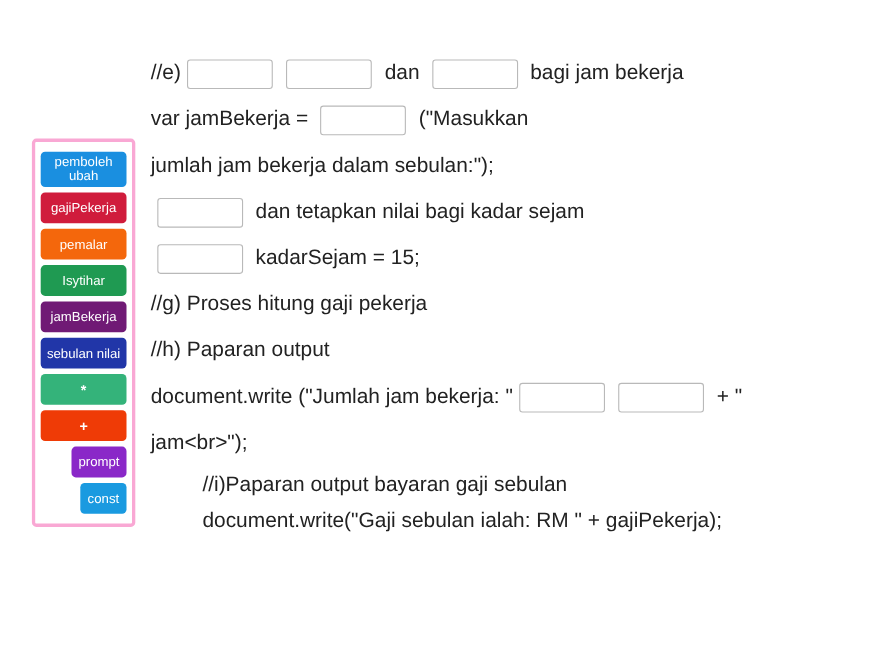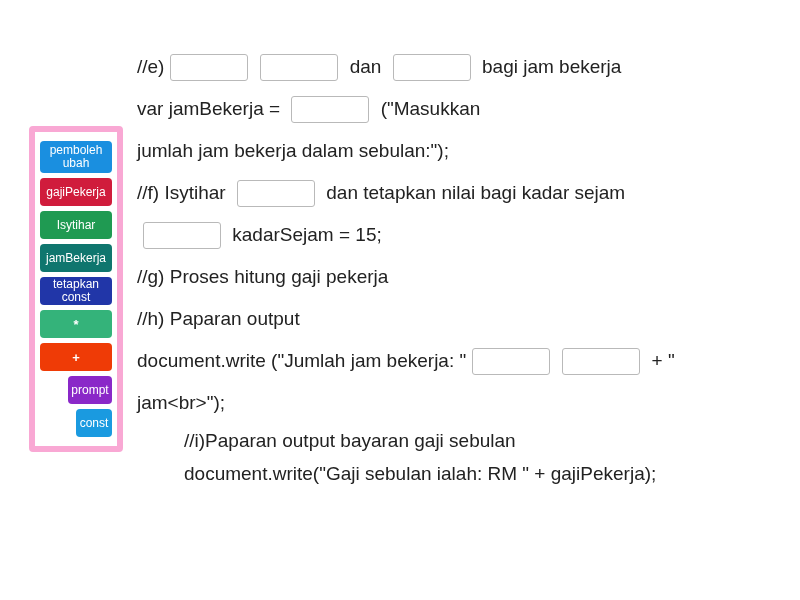--- a/index.html
+++ b/index.html
@@ -15,21 +15,21 @@
     overflow: hidden;
     position: relative;
   }
 
   
   #word-bank {
     position: absolute;
     left: 29px;
     top: 126px;
     width: 94px;
-    border: 6px solid #f9a8d4;
+    border: 3px solid #f9a8d4;
     border-radius: 4px;
     background: #ffffff;
     padding: 4px 5px;
     box-sizing: border-box;
   }
   .chip {
     display: flex;
     align-items: center;
     justify-content: center;
     text-align: center;
@@ -89,23 +89,24 @@
     vertical-align: middle;
     box-sizing: border-box;
   }
 </style>
 </head>
 <body>
 
 <div id="word-bank">
     <div class="chip two-line" style="background: rgb(26, 143, 224);">pemboleh ubah</div>
     <div class="chip" style="background: rgb(208, 28, 60);">gajiPekerja</div>
+    <div class="chip" style="background: rgb(244, 103, 12);">pemalar</div>
     <div class="chip" style="background: rgb(31, 154, 82);">Isytihar</div>
-    <div class="chip" style="background: #0f766e;">jamBekerja</div>
-    <div class="chip" style="background: rgb(33, 54, 168);">tetapkan const</div>
+    <div class="chip" style="background: #701a75;">jamBekerja</div>
+    <div class="chip" style="background: rgb(33, 54, 168);">sebulan nilai</div>
     <div class="chip chip-symbol" style="background: rgb(52, 179, 122);">*</div>
     <div class="chip chip-symbol" style="background: rgb(239, 59, 6);">+</div>
     <div class="chip" style="background: rgb(138, 40, 200); margin-left: 28px;">prompt</div>
     <div class="chip" style="background: rgb(26, 154, 224); margin-left: 36px;">const</div>
   </div>
 
 <div id="exercise">
     <div class="line">
       <span class="txt">//e)</span>
       <span class="blank"></span>
@@ -116,21 +117,20 @@
     </div>
     <div class="line">
       <span class="txt">var jamBekerja = </span>
       <span class="blank"></span>
       <span class="txt"> ("Masukkan</span>
     </div>
     <div class="line">
       <span class="txt">jumlah jam bekerja dalam sebulan:");</span>
     </div>
     <div class="line">
-      <span class="txt">//f) Isytihar </span>
       <span class="blank"></span>
       <span class="txt"> dan tetapkan nilai bagi kadar sejam</span>
     </div>
     <div class="line">
       <span class="blank"></span>
       <span class="txt"> kadarSejam = 15;</span>
     </div>
     <div class="line">
       <span class="txt">//g) Proses hitung gaji pekerja</span>
     </div>

